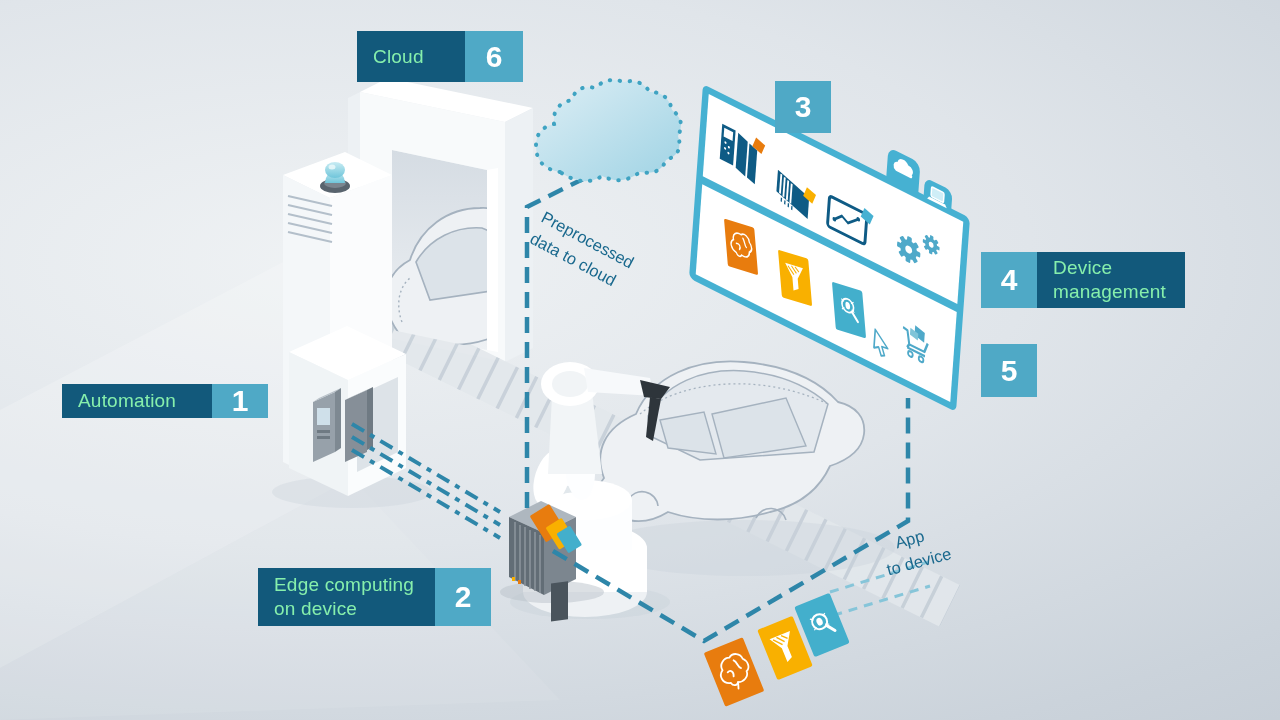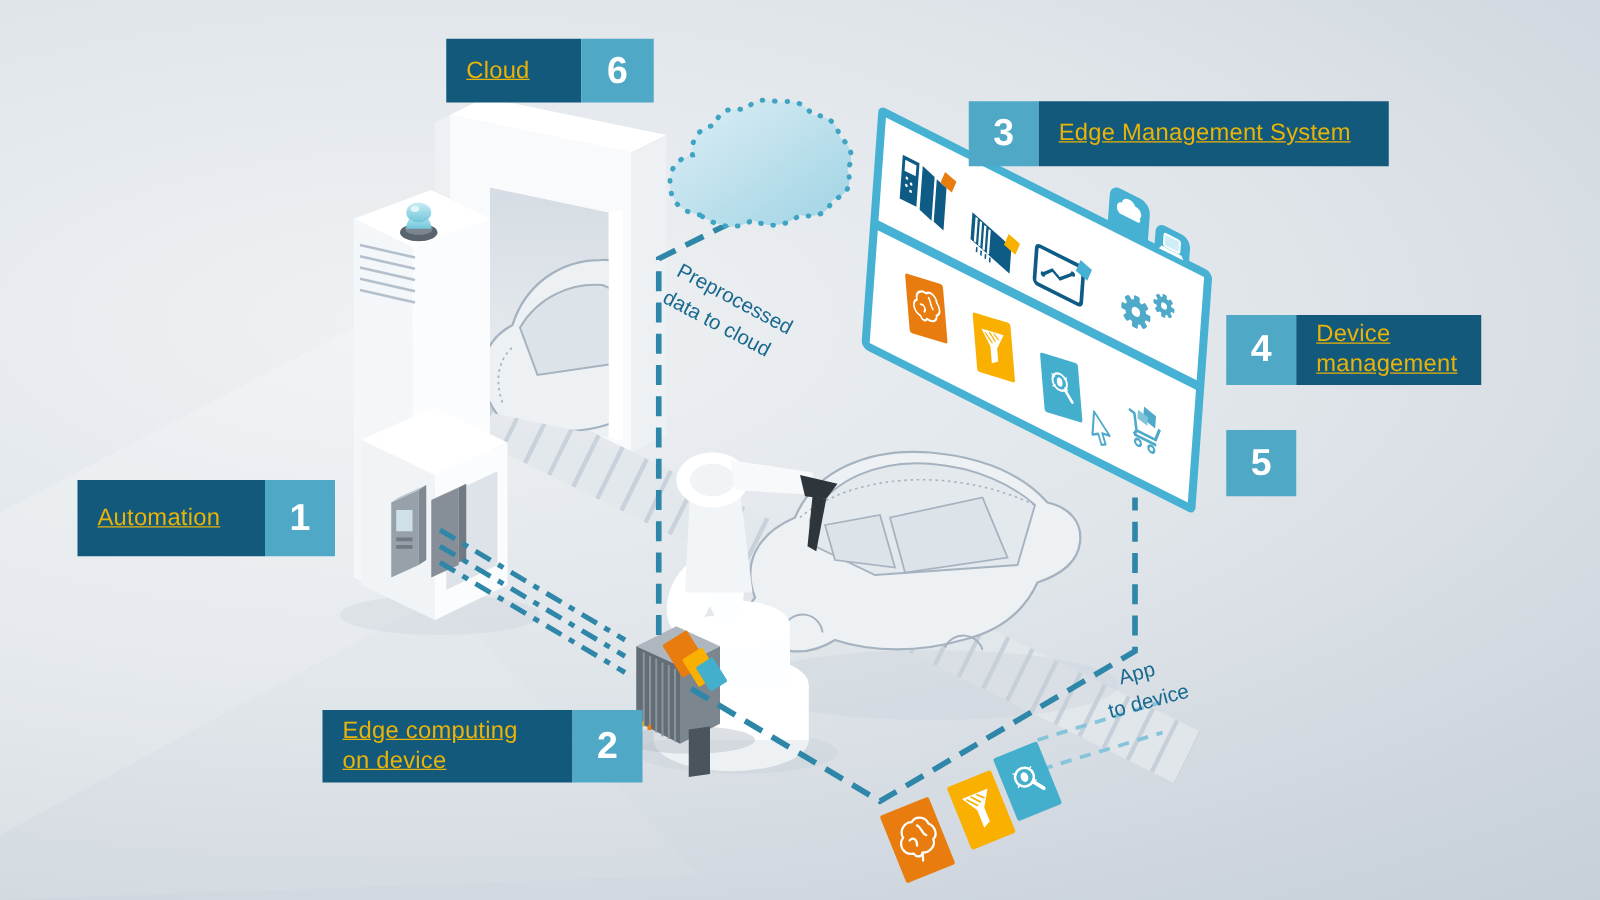--- a/index.html
+++ b/index.html
@@ -5,24 +5,23 @@
   html,body{margin:0;padding:0;background:#aab2bb;}
   .stage{
     position:relative;width:1280px;height:720px;overflow:hidden;
     font-family:"Liberation Sans",sans-serif;
     background:radial-gradient(130% 95% at 26% 36%, #eff2f4 0%, #e0e5ea 42%, #cbd3db 78%, #c2cad3 100%);
   }
   .stage svg{position:absolute;left:0;top:0;}
   
   .label{position:absolute;display:flex;z-index:20;box-shadow:0 0 0 rgba(0,0,0,0);}
   .label .lt{
-    background:#12597B;color:#eab308;display:flex;align-items:center;
+    background:#12597B;color:#86efac;display:flex;align-items:center;
     padding:0 16px;font-size:19px;line-height:1.25;white-space:pre-line;letter-spacing:.2px;
     box-sizing:border-box;
-    text-decoration:underline;
   }
   .label .ln{
     background:#4FA9C6;color:#fff;display:flex;align-items:center;justify-content:center;
     font-size:30px;font-weight:600;box-sizing:border-box;
   }
   
   .anno{position:absolute;z-index:15;color:#19688D;font-size:16.5px;line-height:1.45;transform-origin:0 0;}
   .anno span{display:block;}
   .anno .ind{margin-left:15px;}
 </style>
@@ -334,34 +333,33 @@
       <polygon points="-8,-11 1,-9 1,-2 -8,-4" fill="#7fc4d8"></polygon>
       <path d="M-16,-8 L-11,-7 L-8,6 L9,6 L12,-4" fill="none" stroke="#4FA9C9" stroke-width="2.4" stroke-linejoin="round"></path>
       <line x1="-8" y1="6" x2="-10" y2="10" stroke="#4FA9C9" stroke-width="2.4"></line>
       <line x1="-10" y1="10" x2="10" y2="10" stroke="#4FA9C9" stroke-width="2.4"></line>
       <circle cx="-6" cy="15" r="2.6" fill="none" stroke="#4FA9C9" stroke-width="2"></circle>
       <circle cx="6" cy="15" r="2.6" fill="none" stroke="#4FA9C9" stroke-width="2"></circle>
     </g>
   </g>
 </svg>
 
-<div class="label" style="left:62px;top:384px;height:61px">
+<div class="label" style="left:62px;top:384px;height:34px">
   <span class="lt" style="width:150px">Automation</span>
   <span class="ln" style="width:56px">1</span>
 </div>
 
 <div class="label" style="left:258px;top:568px;height:58px">
-  <span class="lt" style="width:200px">Edge computing
+  <span class="lt" style="width:177px">Edge computing
 on device</span>
   <span class="ln" style="width:56px">2</span>
 </div>
 
 <div class="label" style="left:775px;top:81px;height:52px">
   <span class="ln" style="width:56px">3</span>
-  <span class="lt" style="width:280px">Edge Management System</span>
 </div>
 
 <div class="label" style="left:981px;top:252px;height:56px">
   <span class="ln" style="width:56px">4</span>
   <span class="lt" style="width:148px">Device
 management</span>
 </div>
 
 <div class="label" style="left:981px;top:344px;height:53px">
   <span class="ln" style="width:56px">5</span>

